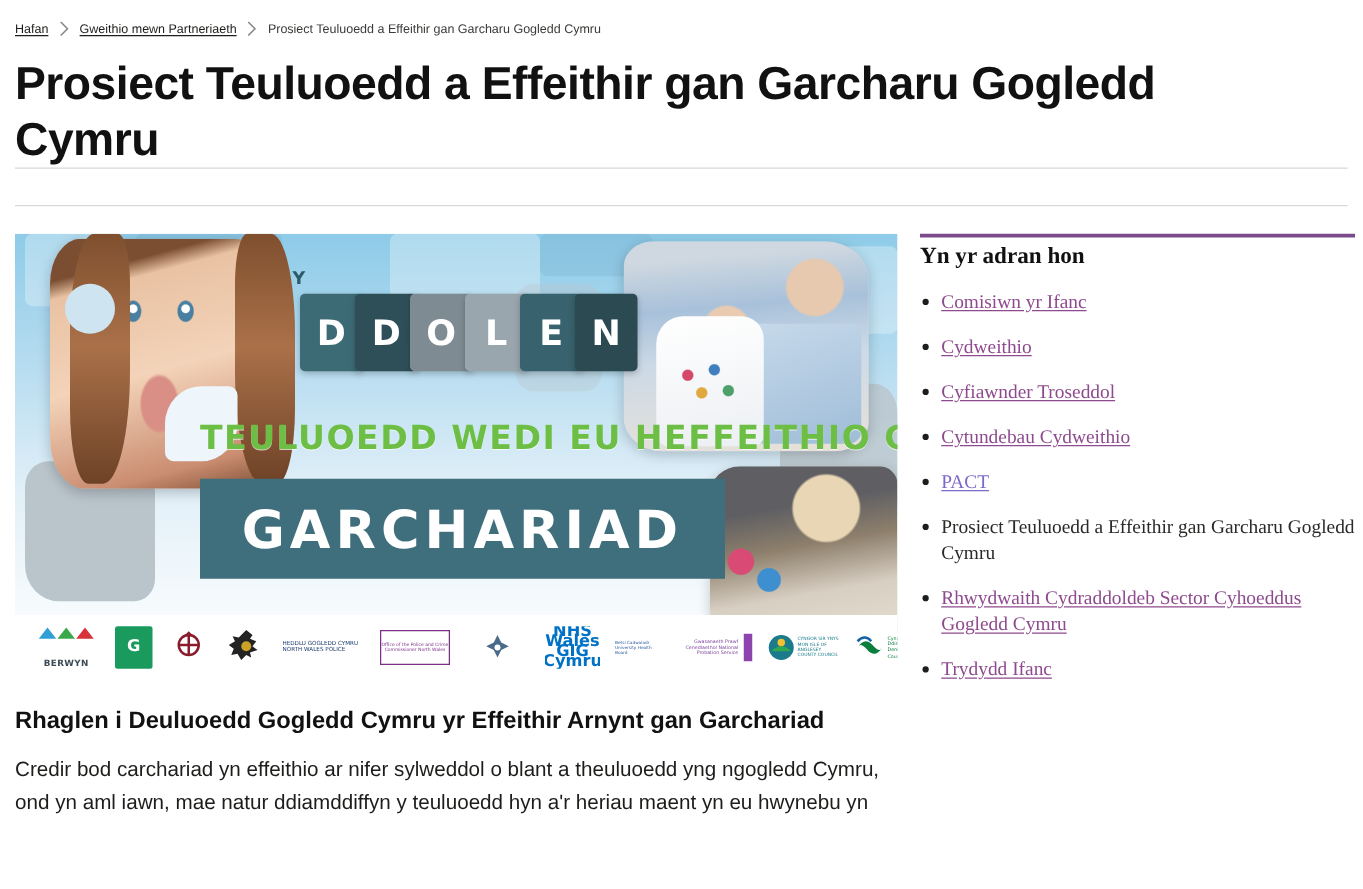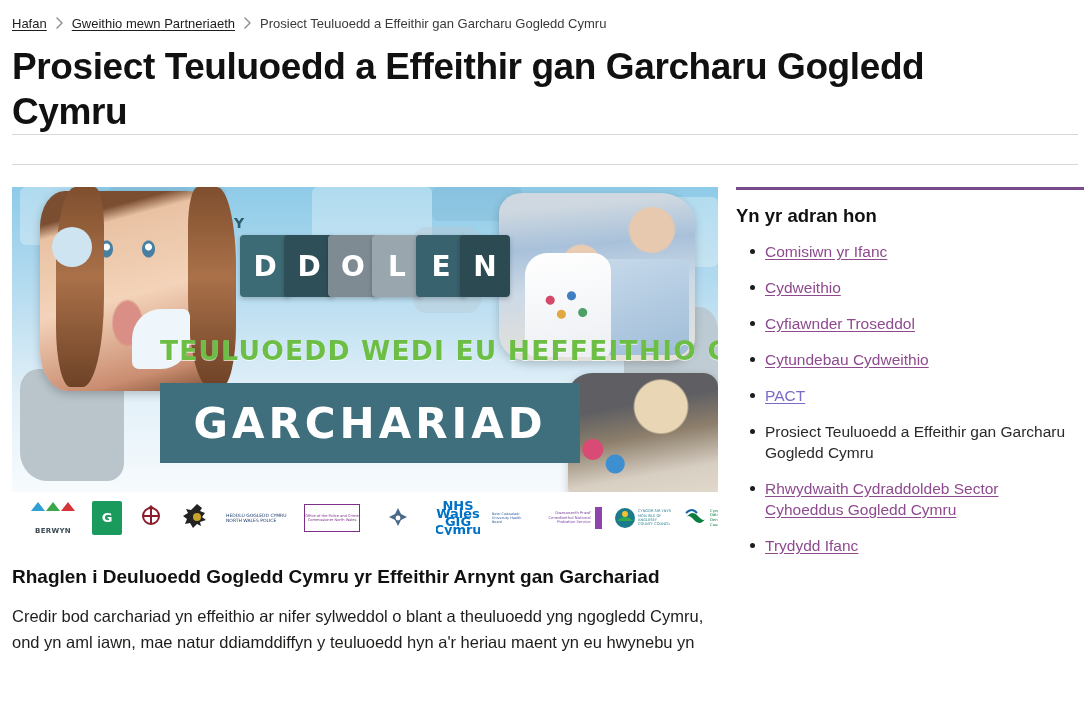--- a/index.html
+++ b/index.html
@@ -13,21 +13,21 @@
   body {
     font-family: "Liberation Sans", "DejaVu Sans", sans-serif;
     color: #1d1d1b;
     -webkit-font-smoothing: antialiased;
   }
   .page { width: 1090px; padding: 0 12px; }
 
   
   .breadcrumb {
     display: flex; align-items: center; flex-wrap: nowrap;
-    font-size: 13px; line-height: 20px;
+    font-size: 10px; line-height: 20px;
     padding-top: 12px; height: 36px;
     white-space: nowrap;
   }
   .crumb-link {
     color: #1d1d1b; text-decoration: underline;
     text-underline-offset: 2px;
     cursor: pointer;
   }
   .crumb-current { color: #3a3a38; }
   .crumb-sep {
@@ -272,26 +272,26 @@
   .logo-nwp { width: 66px; color:#1d3c6e; text-align:left; }
   .logo-pcc { width: 56px; color:#7b2f86; border:1px solid #7b2f86; height:28px; }
   .logo-nhsw { width: 44px; color:#0072c6; font-weight:700; }
   .logo-bcu { width: 52px; color:#4a6a8a; text-align:left; }
   .logo-nps { width: 58px; color:#7b3f9d; text-align:right; }
   .logo-nps-bars { width:18px; height:22px; background:#8e44ad; margin-left:4px; }
   .logo-anglesey { width: 58px; color:#1b7a8c; text-align:left; }
   .logo-denbigh { width: 60px; color:#0a7d3f; text-align:left; }
 
   
-  .side-box { border-top: 3px solid #7a4a8c; padding-top: 14px; }
+  .side-box { border-top: 3px solid #7a4a8c; padding-top: 4px; font-family: Liberation Serif, serif; }
   .side-title {
     font-size: 18.5px; font-weight: 700; line-height: 23px;
     margin: 0 0 14px 0; color: #111111;
   }
-  ul.side-list { list-style: none; margin: 12px; padding: 0; }
+  ul.side-list { list-style: none; margin: 0; padding: 0; }
   ul.side-list li {
     position: relative;
     padding-left: 17px;
     margin-bottom: 15px;
     font-size: 15.5px;
     line-height: 21px;
   }
   ul.side-list li::before {
     content: "";
     position: absolute;

